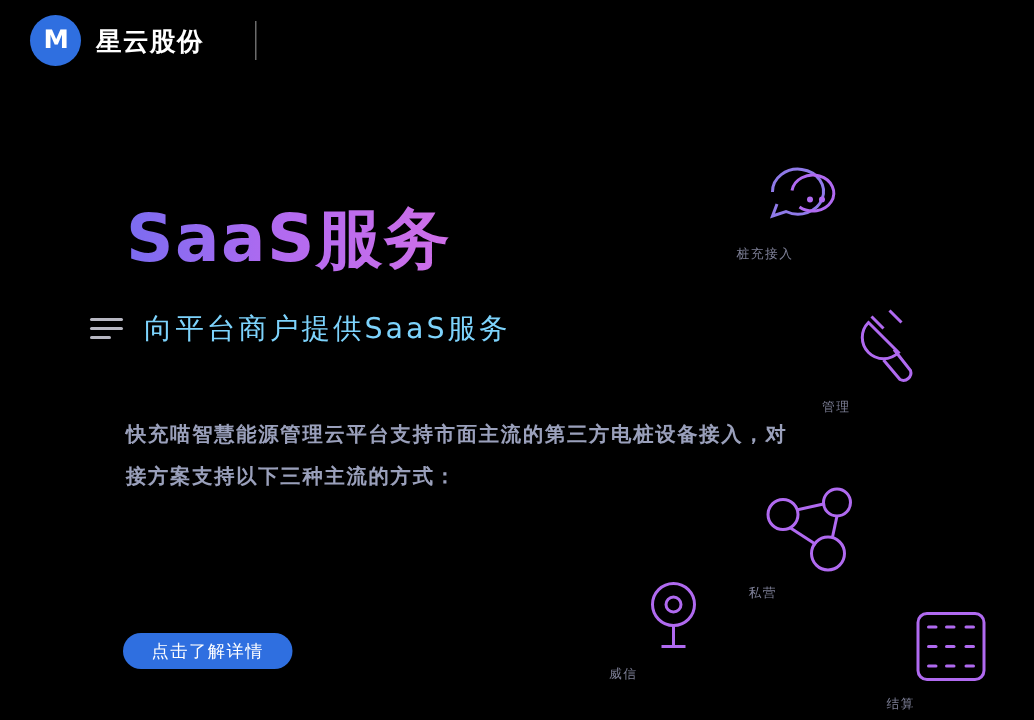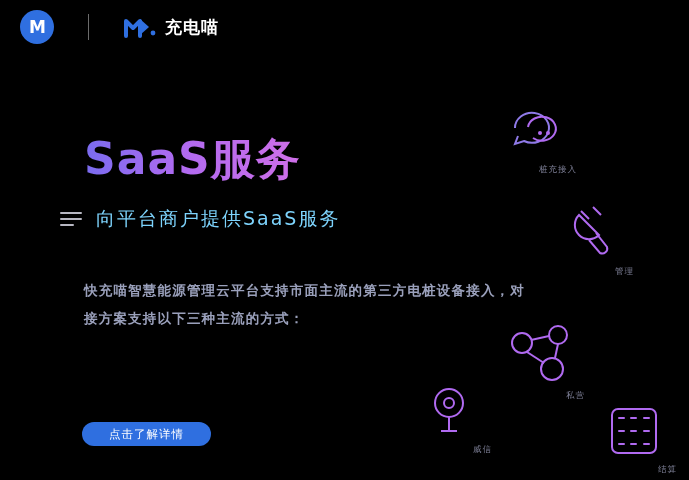--- a/index.html
+++ b/index.html
@@ -139,40 +139,40 @@
     line-height: 28px;
     letter-spacing: 1.2px;
     font-weight: bold;
   }
   .hero-body p { margin: 0; }
 
   .cta {
     position: absolute;
     left: 82px;
     top: 368px;
-    width: 129px;
+    width: 113px;
     height: 24px;
     border-radius: 12px;
     background: #2f6fe0;
     color: #ffffff;
     font-size: 11.5px;
     display: flex;
     align-items: center;
     justify-content: center;
     letter-spacing: 1px;
     border: none;
     cursor: pointer;
     padding: 0;
   }
 
   
   .feature {
     position: absolute;
     width: 86px;
-    text-align: right;
+    text-align: left;
   }
   .feature .ficon {
     height: 62px;
     display: flex;
     align-items: center;
     justify-content: center;
   }
   .feature .flabel {
     margin-top: 2px;
     color: #7d7f96;
@@ -207,34 +207,25 @@
   }
 </style>
 </head>
 <body>
 
 <div class="topbar">
   <div class="brand-left">
     <div class="brand-mark">
       <span class="glyph">M</span>
     </div>
+    <div class="brand-left-text">星云股份</div>
   </div>
 
   <div class="divider-v"></div>
 
-  <div class="brand-right">
-    <div class="brand-right-logo">
-      <svg width="34" height="24" viewBox="0 0 34 24" aria-hidden="true">
-        <path d="M3 21 L3 6 L10 13 L17 6 L17 21" fill="none" stroke="#2f6fe0" stroke-width="4" stroke-linecap="round" stroke-linejoin="round"></path>
-        <path d="M17 21 L17 4 L26 12 L17 20" fill="#2f6fe0"></path>
-        <circle cx="30" cy="18" r="2.4" fill="#2f6fe0"></circle>
-      </svg>
-    </div>
-    <div class="brand-right-text">充电喵</div>
-  </div>
 </div>
 
 <div class="hero">
 
   <div class="hero-title">SaaS服务</div>
 
   <div class="hero-sub-row">
     <div class="menu-icon">
       <span></span>
         <span></span>

